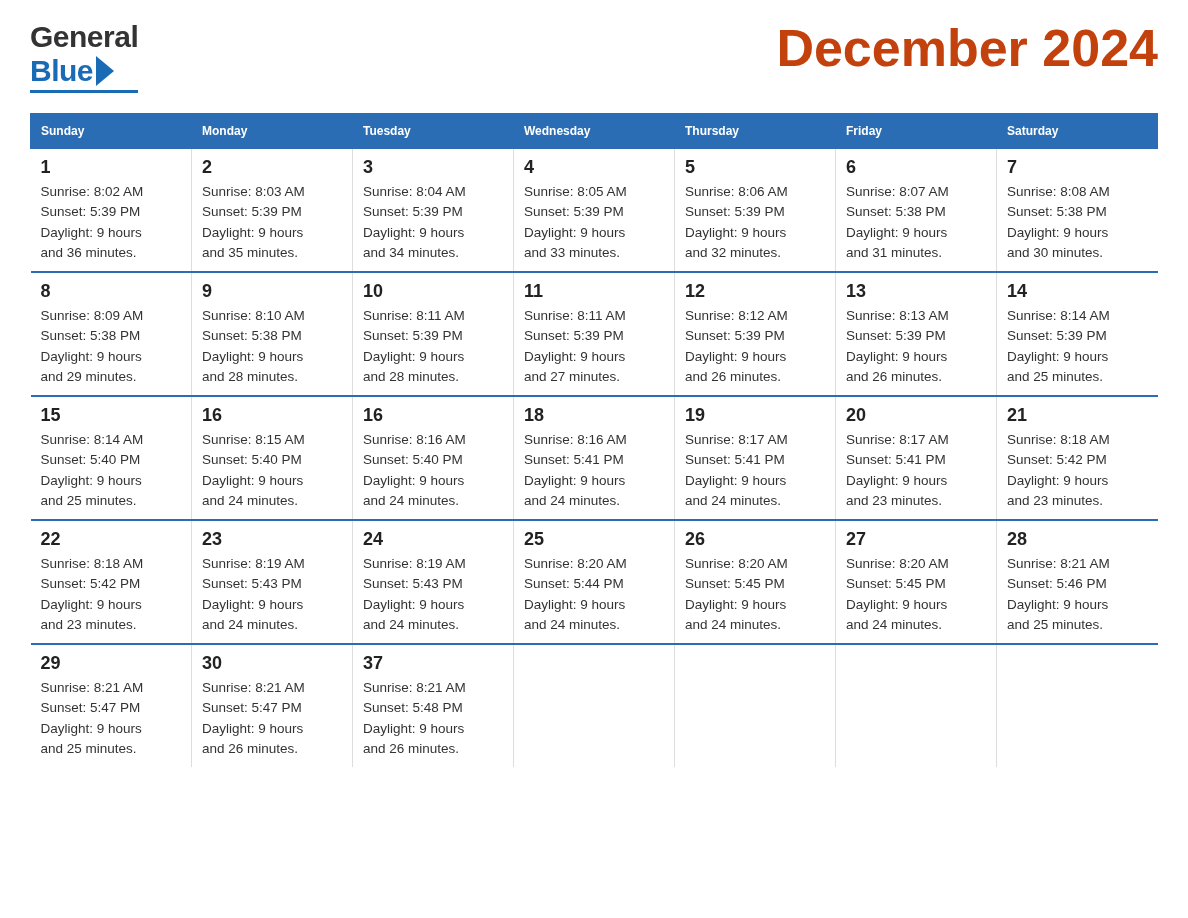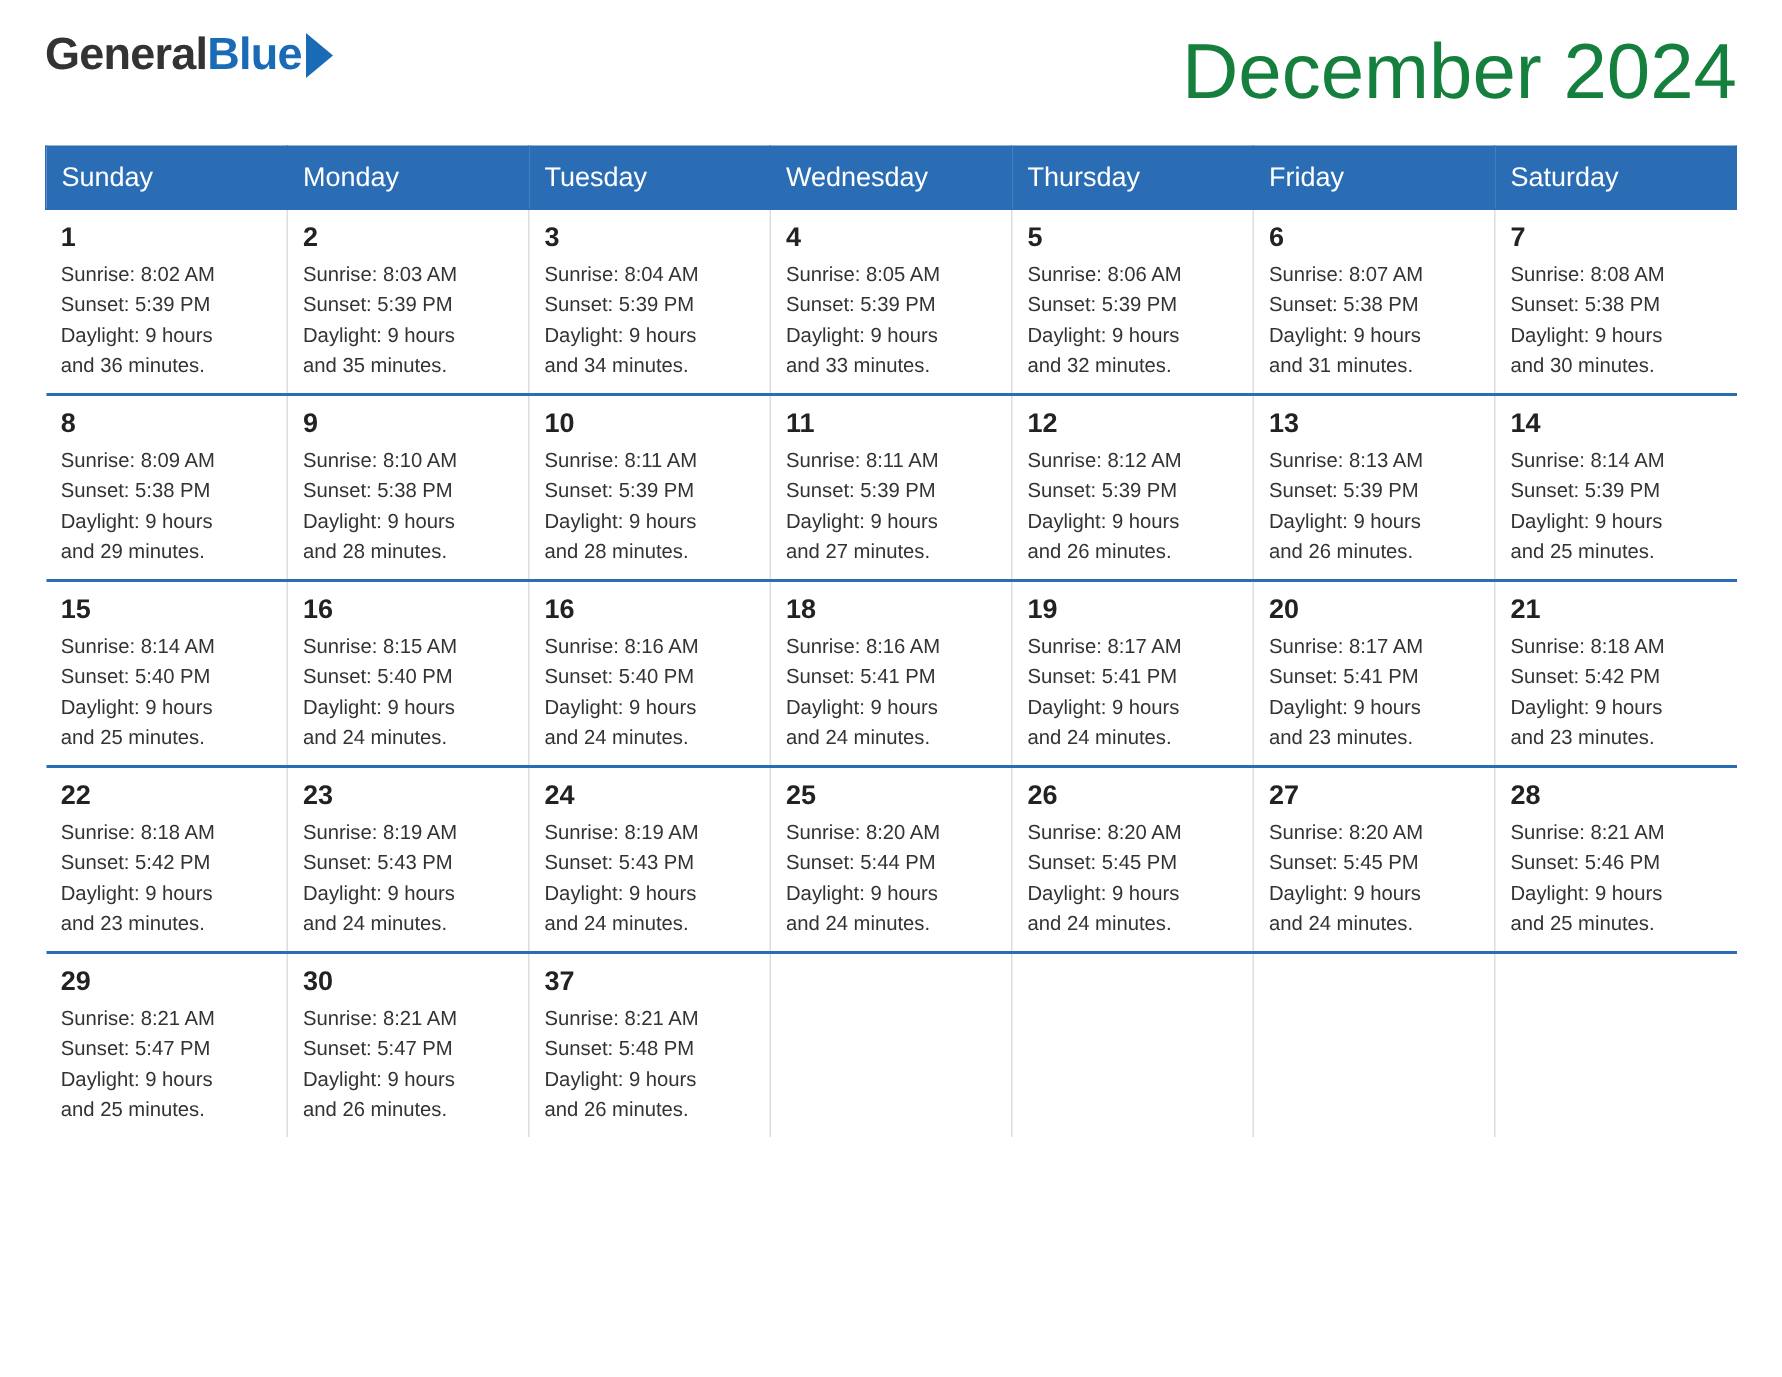--- a/index.html
+++ b/index.html
@@ -14,41 +14,41 @@
       display: flex;
       justify-content: space-between;
       align-items: flex-start;
       margin-bottom: 20px;
     }
     .title-section {
       text-align: right;
     }
     .page-title {
       font-size: 52px;
-      font-weight: normal;
-      color: #15803d;
+      font-weight: bold;
+      color: #c2410c;
       line-height: 1.1;
     }
     .subtitle {
       font-size: 24px;
       color: #555;
       margin-top: 4px;
     }
     table {
       width: 100%;
       border-collapse: collapse;
       table-layout: fixed;
     }
     thead tr {
       background-color: #2a6db5;
     }
     thead th {
       color: #fff;
-      font-size: 18px;
-      font-weight: normal;
+      font-size: 12px;
+      font-weight: bold;
       padding: 10px 10px;
       text-align: left;
       border: 1px solid #2a6db5;
     }
     tbody tr {
       border-bottom: 2px solid #2a6db5;
     }
     tbody td {
       vertical-align: top;
       padding: 8px 10px;
@@ -78,21 +78,21 @@
     tbody tr:last-child {
       border-bottom: none;
     }
     .logo-container {
       display: flex;
       align-items: center;
       gap: 0;
     }
     .logo-text {
       display: flex;
-      flex-direction: row;
+      flex-direction: column;
     }
     .logo-row1 {
       font-size: 30px;
       font-weight: bold;
       color: #333;
       letter-spacing: -0.5px;
     }
     .logo-row2 {
       display: flex;
       align-items: center;

